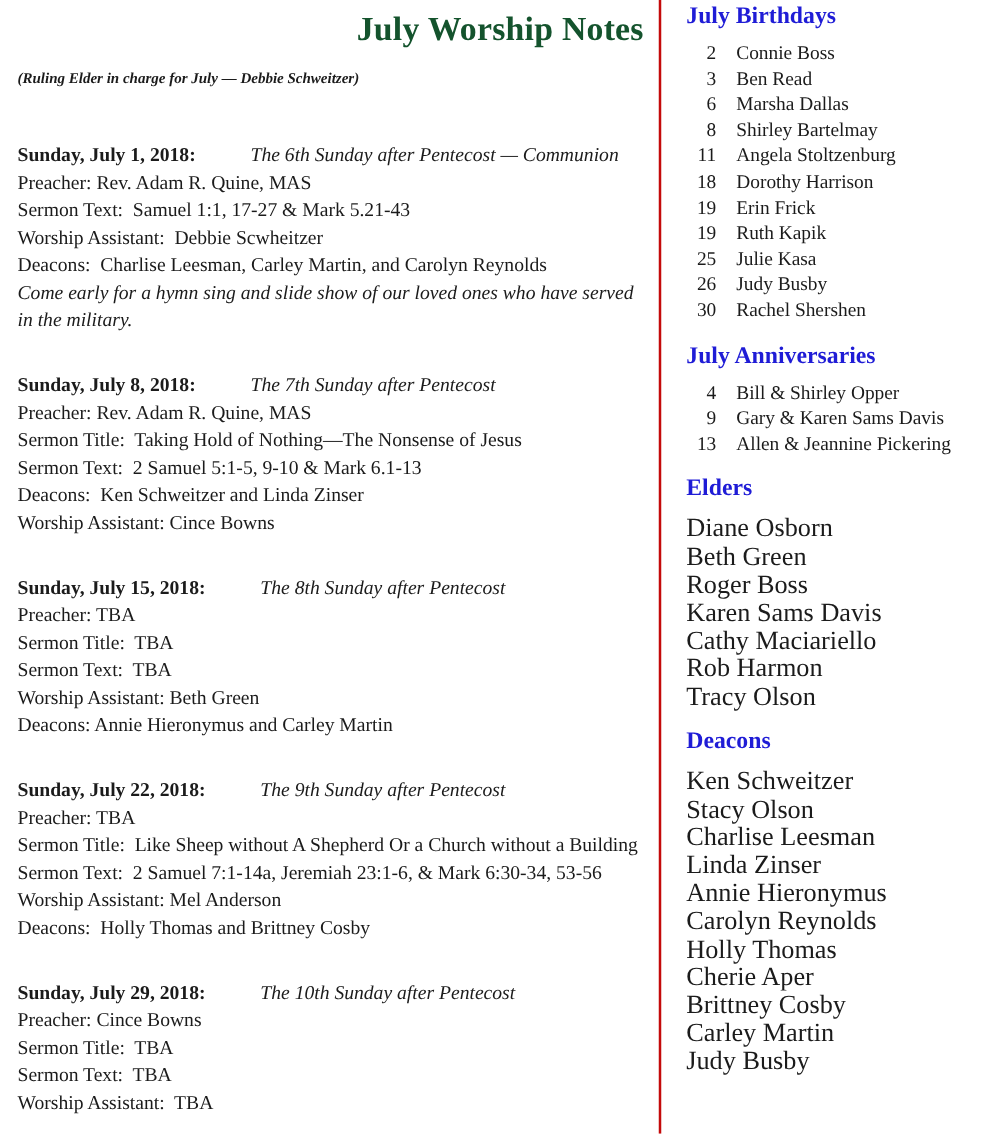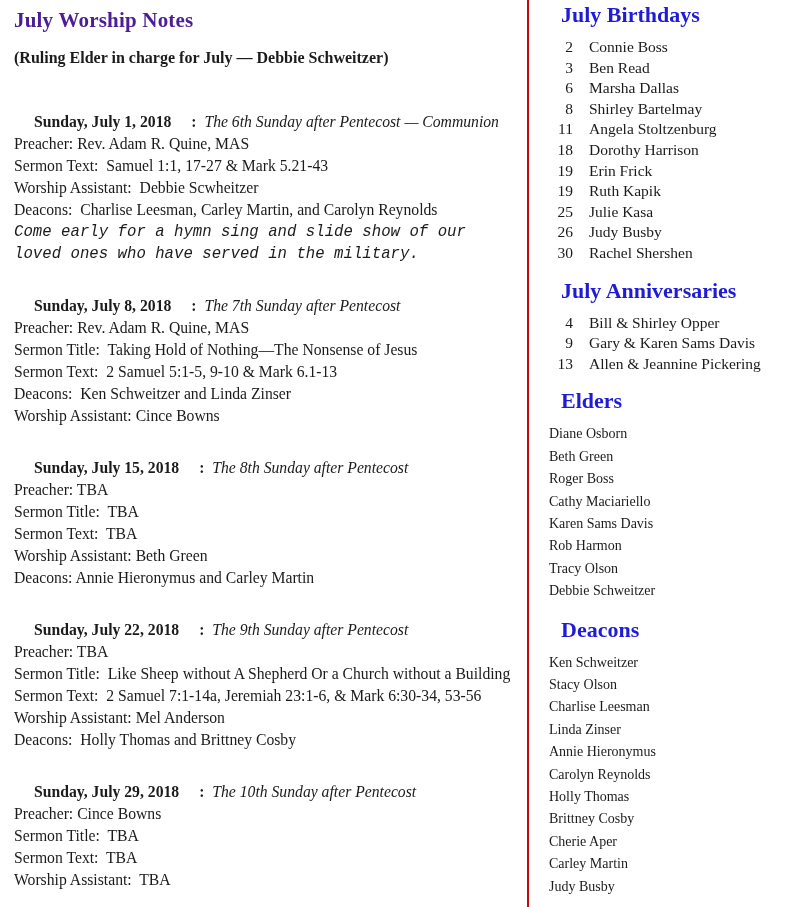--- a/index.html
+++ b/index.html
@@ -10,66 +10,67 @@
   }
   .page { display:flex; width:800px; height:907px; }
 
   
   .main {
     width:527px; box-sizing:border-box;
     padding:4px 12px 0 14px;
   }
   .page-title {
     margin:4px 0 16px 0;
-    text-align:left;
-    color:#4c1d95;
-    font-size:21px;
+    text-align:right;
+    color:#14532d;
+    font-size:27px;
     font-weight:bold;
     letter-spacing:.2px;
   }
   .subtitle {
     margin:0 0 44px 0;
     font-weight:bold;
-    font-size:16px;
+    font-style:italic;
+    font-size:12px;
   }
   .service { margin:0 0 30px 0; }
   .service p {
     margin:0;
     font-size:15.7px;
     line-height:22px;
     white-space:pre-wrap;
   }
-  .svc-date, .svc-sep { font-weight:bold;margin-left:20px; }
-  .svc-occasion { font-style:italic; }
-  .svc-note { font-style:italic;font-family:Liberation Mono, monospace; }
+  .svc-date, .svc-sep { font-weight:bold; }
+  .svc-occasion { font-style:italic;margin-left:36px; }
+  .svc-note { font-style:italic; }
 
   
   .sidebar {
     flex:1; box-sizing:border-box;
     border-left:2px solid #c40a0a;
     padding:2px 6px 0 20px;
   }
   .side-heading {
-    margin:0 0 9px 12px;
+    margin:0 0 9px 0;
     color:#1f1cd6;
-    font-size:22px;
+    font-size:19px;
     font-weight:bold;
   }
   .side-heading.gap { margin-top:14px; }
   .num-row {
     display:flex;
     font-size:15.5px;
     line-height:20.6px;
   }
   .num-row .day {
     width:24px; text-align:right; flex:0 0 24px;
   }
   .num-row .nm { padding-left:16px;font-family:Liberation Serif, serif; }
   .plain-row {
-    font-size:14px;
+    font-size:21px;
     line-height:22.4px;
   }
   .list-block { margin-bottom:6px; }
 </style>
 </head>
 <body>
 
 <div class="page">
 
   <div class="main">
@@ -181,36 +182,35 @@
           <span class="day">13</span>
           <span class="nm">Allen &amp; Jeannine Pickering</span>
         </div>
       </div>
 
     <h2 class="side-heading gap">Elders</h2>
     <div id="elders" class="list-block">
         <div class="plain-row">Diane Osborn</div>
         <div class="plain-row">Beth Green</div>
         <div class="plain-row">Roger Boss</div>
+        <div class="plain-row">Karen Sams Davis</div>
         <div class="plain-row">Cathy Maciariello</div>
-        <div class="plain-row">Karen Sams Davis</div>
         <div class="plain-row">Rob Harmon</div>
         <div class="plain-row">Tracy Olson</div>
-        <div class="plain-row">Debbie Schweitzer</div>
       </div>
 
     <h2 class="side-heading gap">Deacons</h2>
     <div id="deacons" class="list-block">
         <div class="plain-row">Ken Schweitzer</div>
         <div class="plain-row">Stacy Olson</div>
         <div class="plain-row">Charlise Leesman</div>
         <div class="plain-row">Linda Zinser</div>
         <div class="plain-row">Annie Hieronymus</div>
         <div class="plain-row">Carolyn Reynolds</div>
         <div class="plain-row">Holly Thomas</div>
+        <div class="plain-row">Cherie Aper</div>
         <div class="plain-row">Brittney Cosby</div>
-        <div class="plain-row">Cherie Aper</div>
         <div class="plain-row">Carley Martin</div>
         <div class="plain-row">Judy Busby</div>
       </div>
   </div>
 
 </div>
 
 </body></html>

